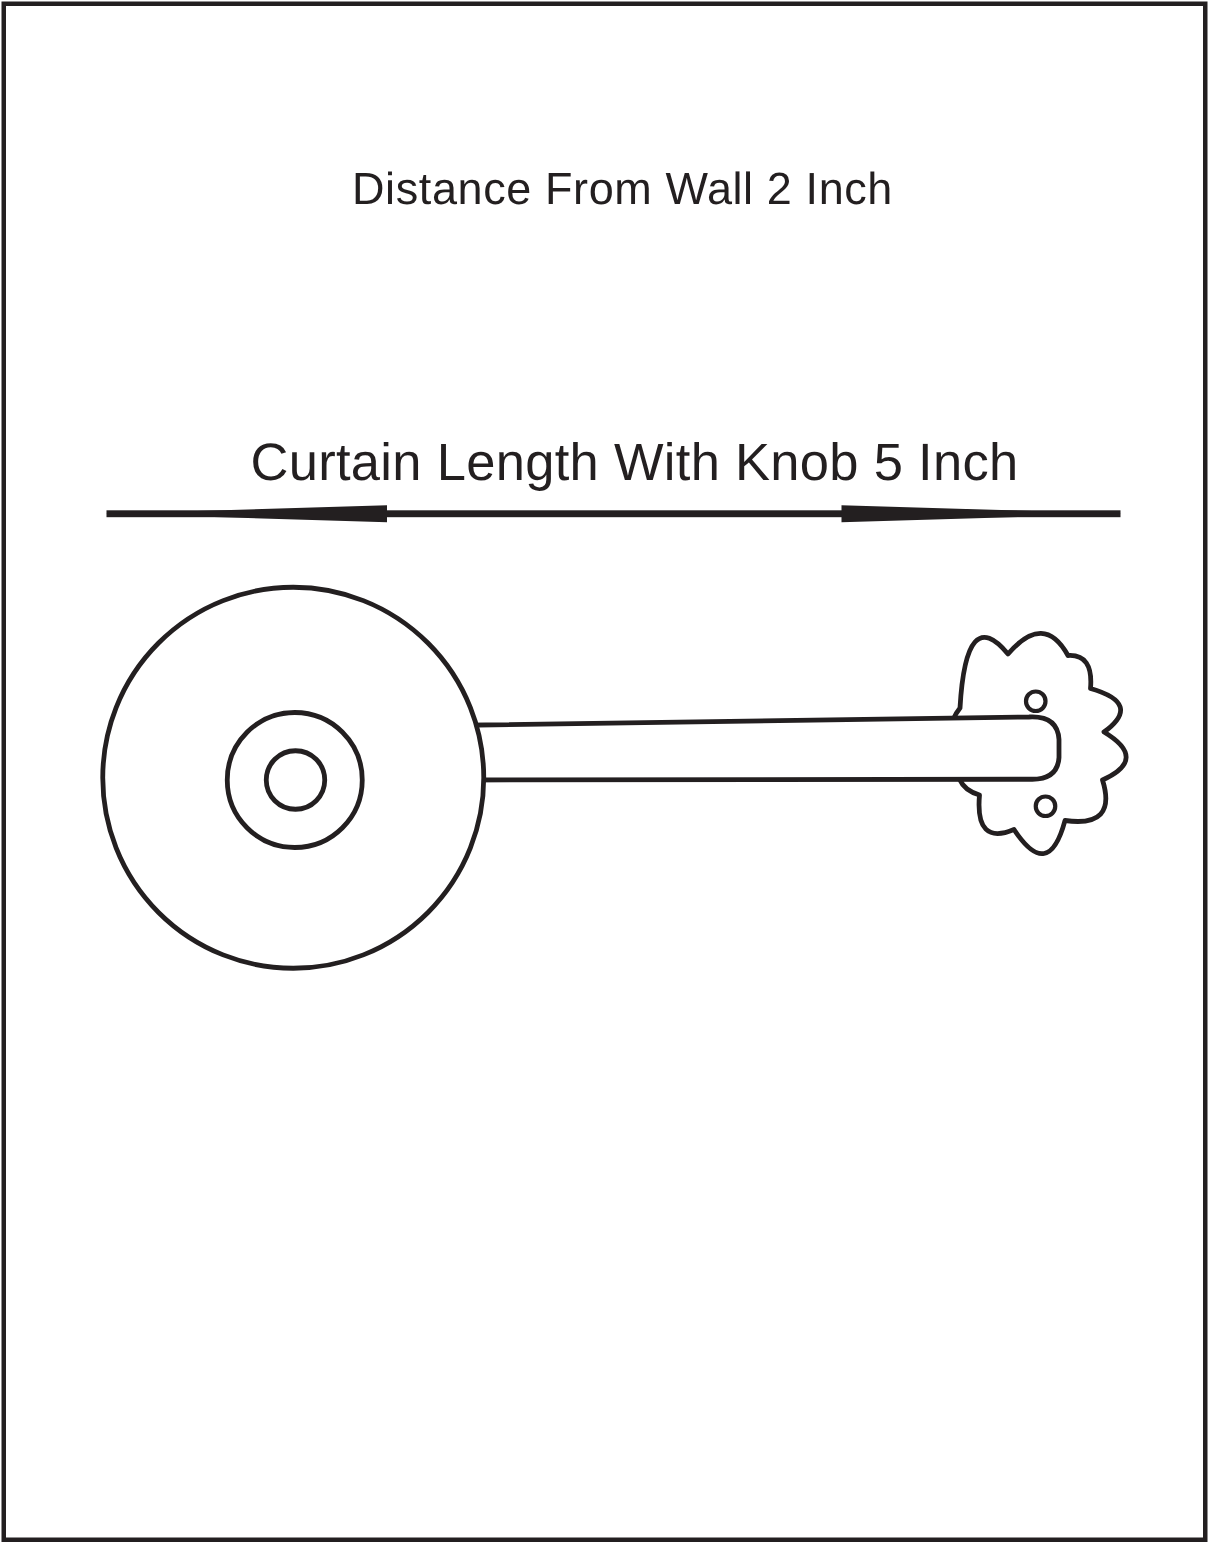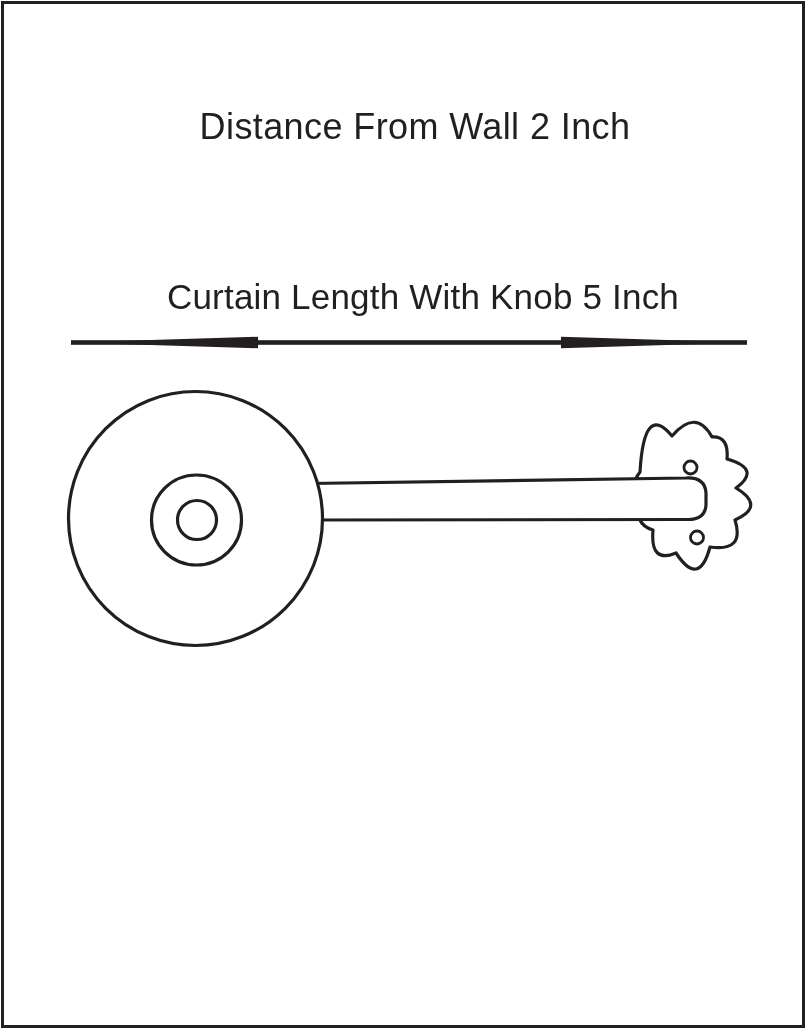--- a/index.html
+++ b/index.html
@@ -29,28 +29,28 @@
   .title {
     position: absolute;
     left: 0;
     width: 100%;
     text-align: center;
     color: var(--ink);
     white-space: nowrap;
   }
   .title-distance {
     top: 107px;
-    font-size: 36px;
+    font-size: 30px;
     line-height: 40px;
     letter-spacing: 0.4px;
     padding-left: 23px;
     box-sizing: border-box;
   }
   .title-length {
-    top: 276px;
+    top: 288px;
     font-size: 35px;
     line-height: 42px;
     letter-spacing: 0.2px;
     padding-left: 39px;
     box-sizing: border-box;
   }
   .diagram-svg {
     position: absolute;
     top: 0;
     left: 0;

